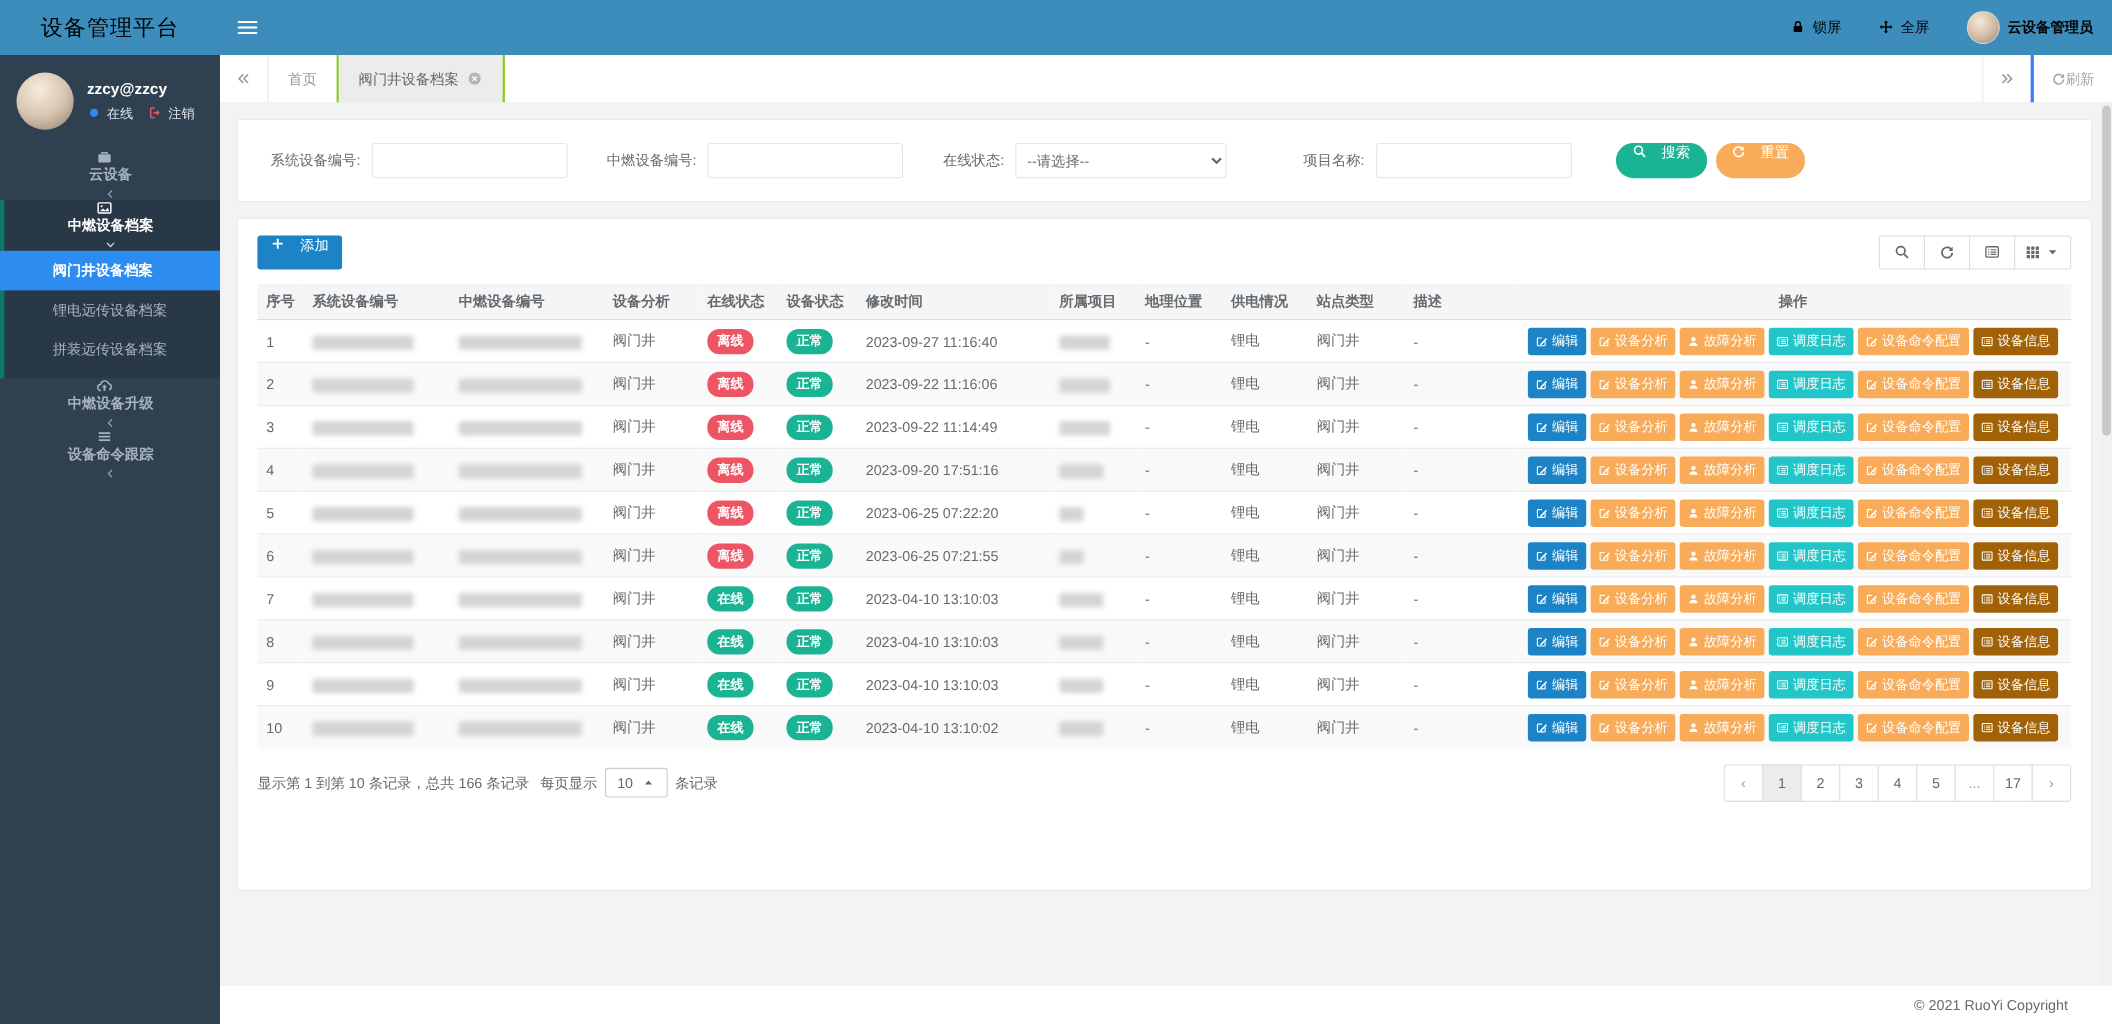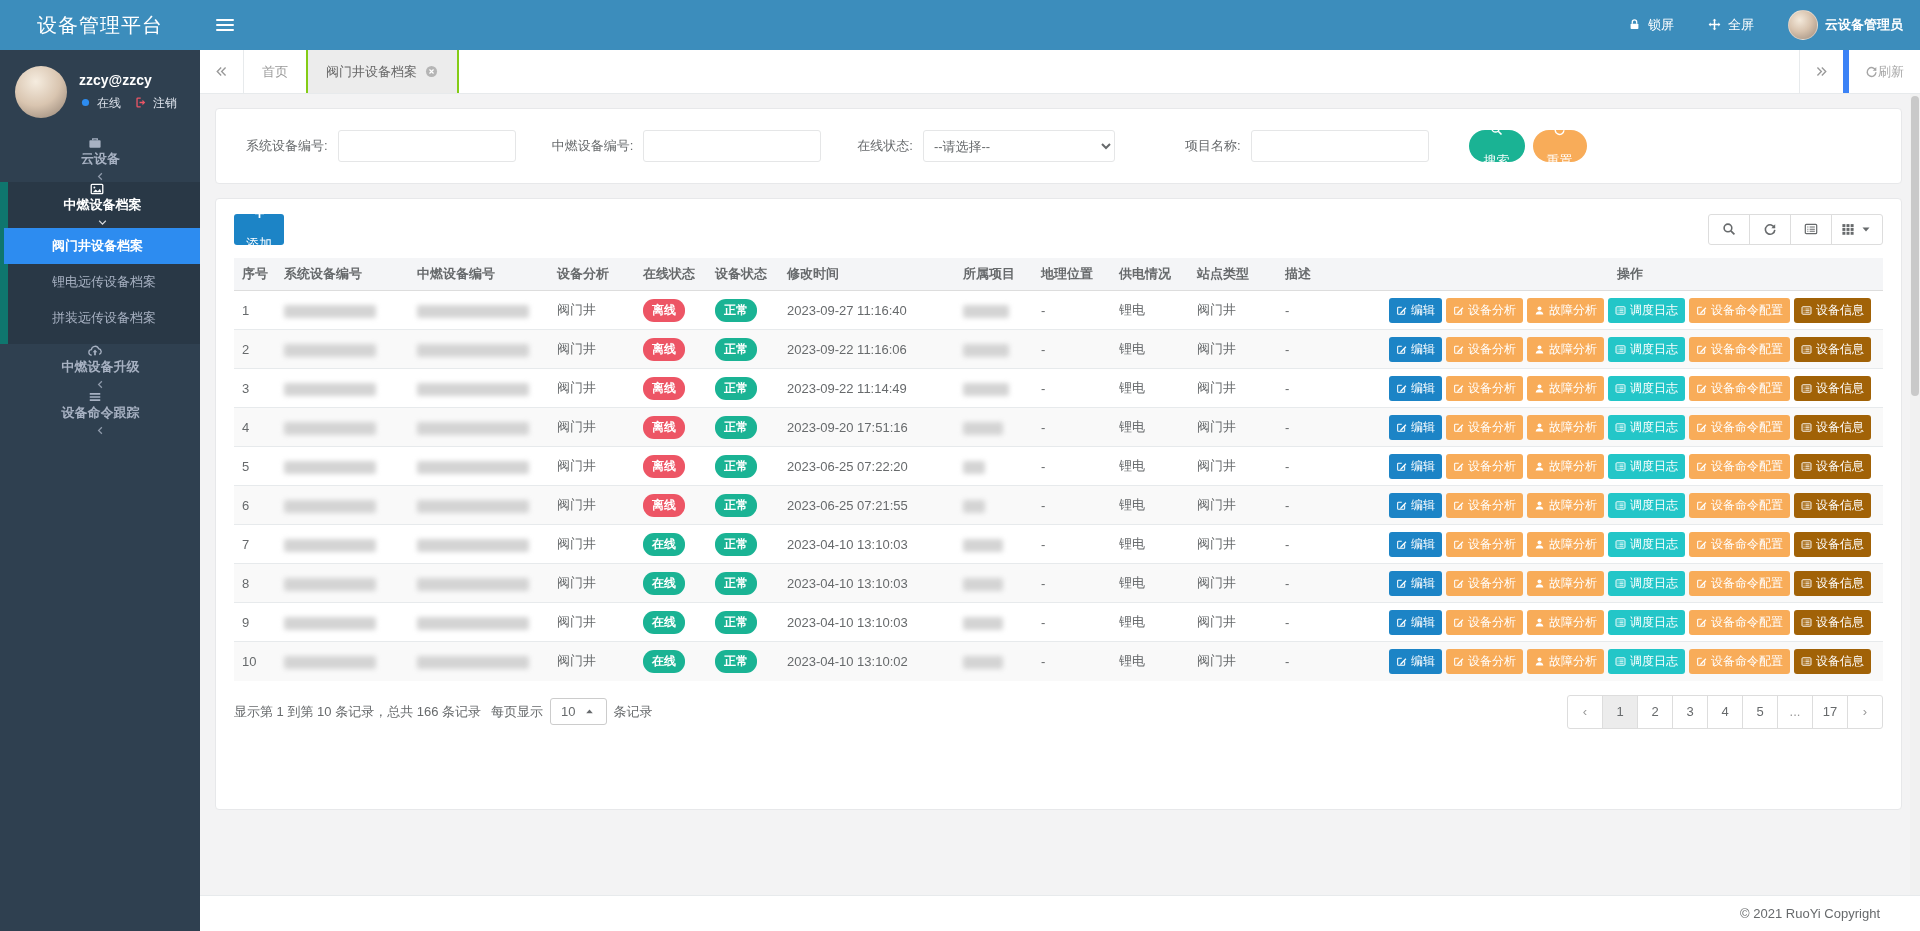--- a/index.html
+++ b/index.html
@@ -3,21 +3,21 @@
 <meta charset="utf-8">
 <style>
   * { margin:0; padding:0; box-sizing:border-box; }
   html,body { width:1920px; height:931px; overflow:hidden; }
   body { font-family:"Liberation Sans","DejaVu Sans",sans-serif; font-size:13px; color:#676a6c; background:#f3f3f4; }
   svg { display:inline-block; vertical-align:-0.125em; }
 
   .app { display:grid; grid-template-columns:200px 1fr; grid-template-rows:50px 1fr; width:1920px; height:931px; }
 
   
-  .topbar { grid-column:1 / 3; background:#3c8dbc; display:flex; align-items:stretch; color:#ffffff; }
+  .topbar { grid-column:1 / 3; background:#3c8dbc; display:flex; align-items:stretch; color:#000000; }
   .logo { width:200px; display:flex; align-items:center; justify-content:center; font-size:20px; font-weight:500; letter-spacing:1px; background:#3c8dbc; }
   .hamburger { width:50px; display:flex; align-items:center; justify-content:center; cursor:pointer; }
   .hamburger .bars { display:inline-block; width:18px; }
   .hamburger .bars i { display:block; height:2px; background:#fff; margin:3px 0; border-radius:1px; }
   .topbar-right { margin-left:auto; display:flex; align-items:stretch; }
   .topbar-item { display:flex; align-items:center; gap:7px; padding:0 17px; font-size:13px; cursor:pointer; }
   .topbar-avatar { width:30px; height:30px; border-radius:50%; background:radial-gradient(circle at 38% 32%, #f3e9db 0%, #d8c3ae 45%, #9b8a7b 100%); border:1px solid rgba(255,255,255,.4); }
   .topbar-user { font-weight:600; }
 
   
@@ -30,50 +30,50 @@
   .user-status, .user-logout { display:flex; align-items:center; gap:5px; cursor:pointer; }
   .dot-online { color:#2d8cf0; }
   .logout-icon { color:#ed5565; }
 
   .menu { flex:1; }
   .menu-group { position:relative; }
   .menu-item { height:46px; display:flex; align-items:center; padding:0 20px 0 21px; color:#a7b1c2; cursor:pointer; font-size:13px;flex-direction:column; }
   .mi-icon { width:16px; margin-right:9px; font-size:14px; display:inline-flex; }
   .mi-label { flex:1; font-weight:600; }
   .mi-caret { font-size:10px; opacity:.8; display:inline-flex; }
-  .menu-group.expanded { background:#293846; border-left:8px solid #0f766e; padding-bottom:8px; }
+  .menu-group.expanded { background:#293846; border-left:4px solid #0f766e; padding-bottom:8px; }
   .menu-group.expanded .menu-item { padding-left:17px; color:#fff; }
   .submenu-item { height:36px; line-height:36px; padding-left:44px; color:#a7b1c2; cursor:pointer; font-size:13px; }
   .submenu-item.active { background:#2d8cf0; color:#fff; font-weight:700; margin-left:-4px; padding-left:48px; }
 
   
   .main { display:flex; flex-direction:column; overflow:hidden; }
   .tabbar { height:44px; background:#fff; border-bottom:1px solid #e7eaec; display:flex; align-items:stretch; flex:0 0 44px; }
   .tab-nav-btn { width:44px; display:flex; align-items:center; justify-content:center; color:#999; border-right:1px solid #e7eaec; cursor:pointer; }
   .tab-nav-btn.right { border-right:none; border-left:1px solid #e7eaec; }
   .tab { display:flex; align-items:center; gap:8px; padding:0 18px; color:#9a9a9a; border-right:2px solid #84cc16; cursor:pointer; }
   .tab.active { background:#ececec; color:#666; }
   .tab-close { width:14px; height:14px; color:#b5b5b5; display:inline-flex; }
   .tabbar-spacer { flex:1; }
-  .refresh-btn { display:flex; align-items:center; gap:0; padding:0 16px; color:#a6a6a6; border-left:6px solid #3b82f6; cursor:pointer; }
+  .refresh-btn { display:flex; align-items:center; gap:0; padding:0 16px; color:#a6a6a6; border-left:3px solid #3b82f6; cursor:pointer; }
 
   .content { flex:1; position:relative; overflow:hidden; background:#f3f3f4; }
   .scrollbar-track { position:absolute; top:0; right:0; bottom:0; width:10px; background:#f1f1f1; }
   .scrollbar-thumb { position:absolute; top:2px; right:1px; width:8px; height:300px; border-radius:4px; background:#c9c9c9; }
 
   .panel { background:#fff; border:1px solid #e7e8ea; border-radius:4px; margin:14px 18px 0 15px; }
 
   
   .search-panel { height:76px; display:flex; align-items:center; padding:0 20px 0 30px; }
   .field { display:flex; align-items:center; }
   .field label { margin-right:10px; white-space:nowrap; color:#676a6c; }
   .field input { width:178px; height:32px; border:1px solid #e5e6e7; border-radius:3px; padding:0 9px; font-size:13px; color:#676a6c; outline:none; font-family:inherit; }
   .field select { width:192px; height:32px; border:1px solid #e5e6e7; border-radius:3px; padding:0 6px; font-size:13px; color:#676a6c; background:#fff; font-family:inherit; }
   .gap-a { width:36px; } .gap-b { width:70px; }
-  .btn { display:inline-flex; align-items:center; justify-content:center; gap:14px; border:none; cursor:pointer; color:#fff; font-family:inherit;flex-direction:column; }
+  .btn { display:inline-flex; align-items:flex-start; justify-content:center; gap:14px; border:none; cursor:pointer; color:#fff; font-family:inherit; }
   .btn-search { background:#1ab394; height:32px; padding:0 15px; border-radius:16px; font-size:13px; margin-left:40px; }
   .btn-reset { background:#f8ac59; height:32px; padding:0 14px; border-radius:16px; font-size:13px; margin-left:8px; }
 
   
   .table-panel { height:612px; padding:15px 18px; display:flex; flex-direction:column; }
   .toolbar { display:flex; align-items:center; }
   .btn-add { background:#1c84c6; height:31px; padding:0 12px; border-radius:3px; font-size:13px; }
   .btn-group { margin-left:auto; display:flex; }
   .tool-btn { width:42px; height:31px; background:#fff; border:1px solid #ddd; color:#676a6c; display:inline-flex; align-items:center; justify-content:center; gap:4px; cursor:pointer; margin-left:-1px; font-size:14px; }
   .tool-btn:first-child { border-radius:3px 0 0 3px; margin-left:0; }

